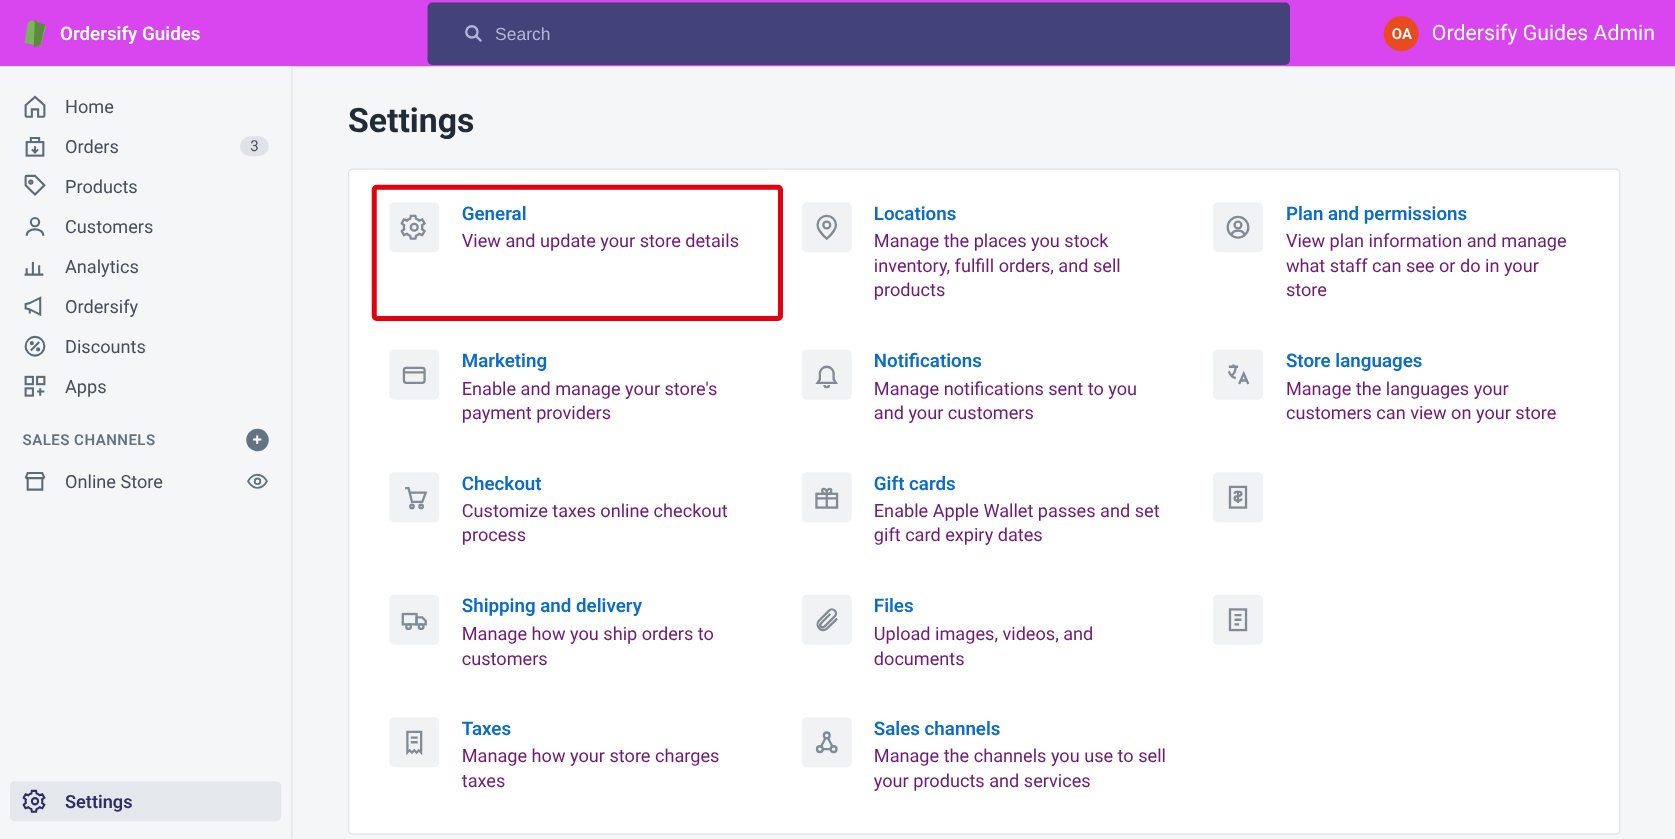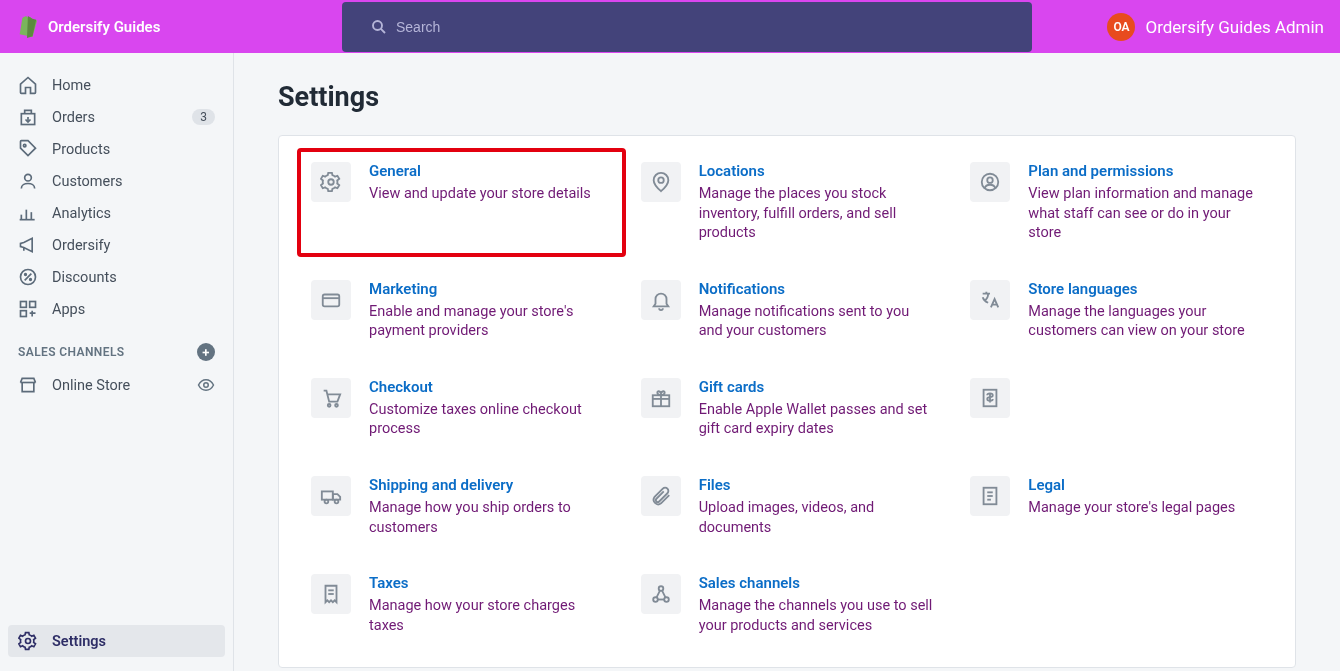--- a/index.html
+++ b/index.html
@@ -488,24 +488,20 @@
 
         <div class="tile">
           <div class="tile-icon">
               <svg width="22" height="22" viewBox="0 0 24 24" fill="none" stroke="currentColor" stroke-width="2">
                 <rect x="5" y="3" width="14" height="18"></rect>
                 <line x1="9" y1="8" x2="15" y2="8"></line>
                 <line x1="9" y1="12" x2="15" y2="12"></line>
                 <line x1="9" y1="16" x2="13" y2="16"></line>
               </svg>
             </div>
-          <div class="tile-body">
-            <div class="tile-title">Legal</div>
-            <div class="tile-desc">Manage your store's legal pages</div>
-          </div>
         </div>
 
         <div class="tile">
           <div class="tile-icon">
               <svg width="22" height="22" viewBox="0 0 24 24" fill="none" stroke="currentColor" stroke-width="2">
                 <path d="M6 3h12v18l-2-2-2 2-2-2-2 2-2-2-2 2z"></path>
                 <line x1="9" y1="8" x2="15" y2="8"></line>
                 <line x1="9" y1="12" x2="15" y2="12"></line>
               </svg>
             </div>

